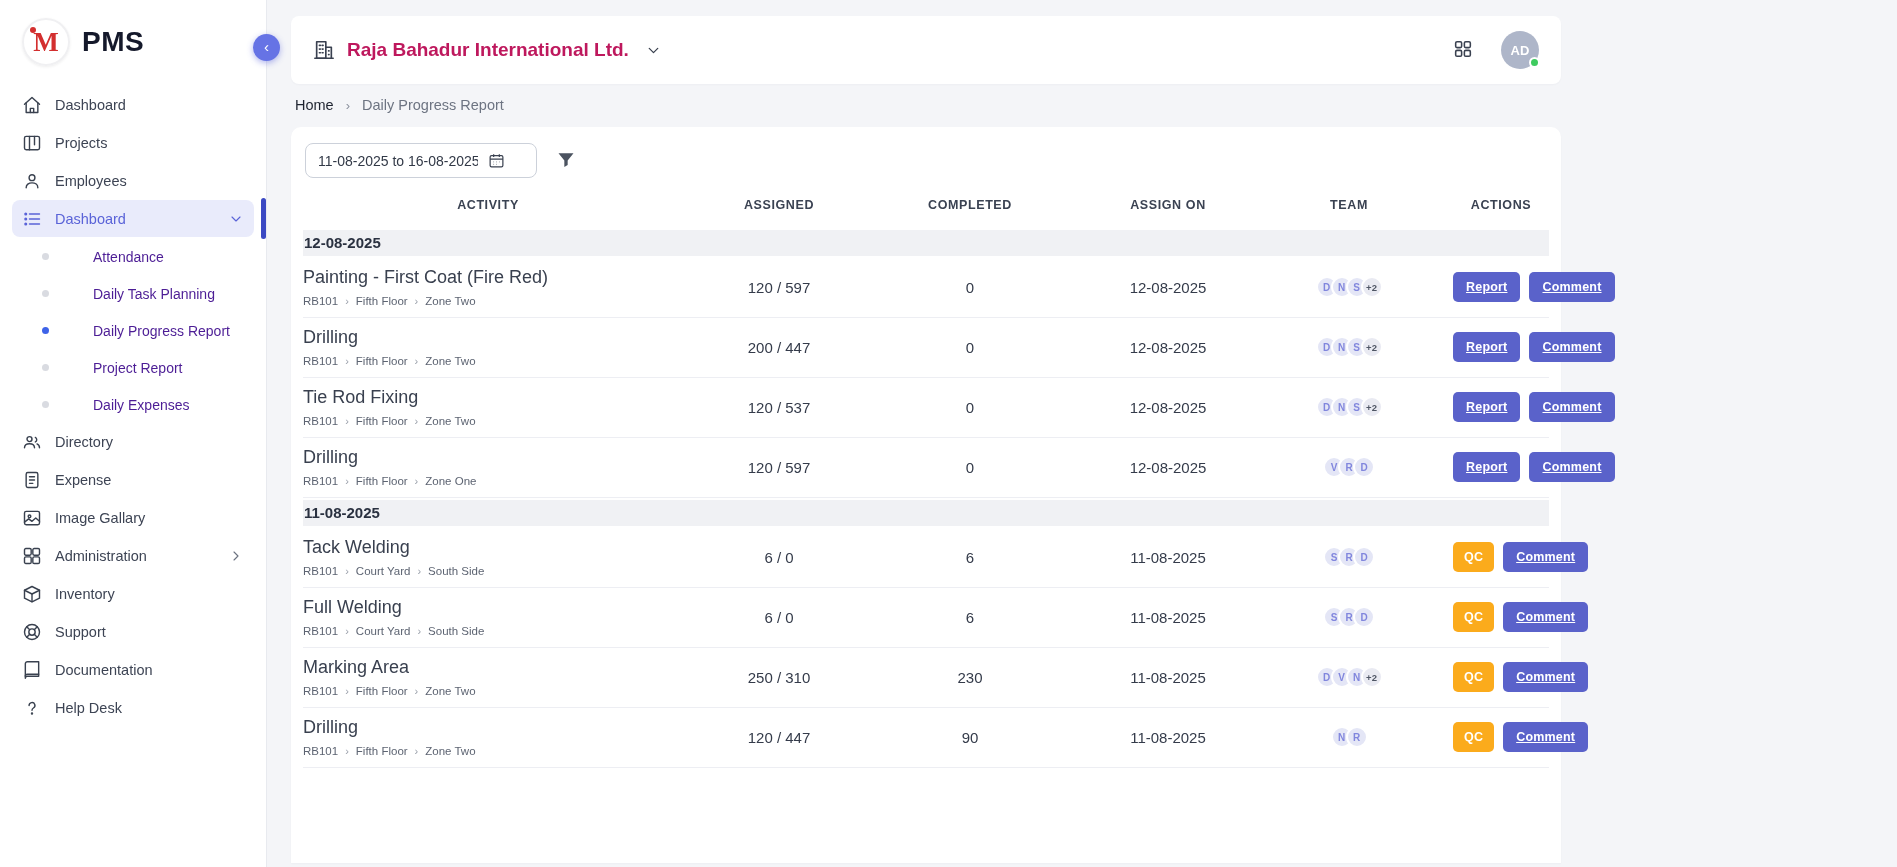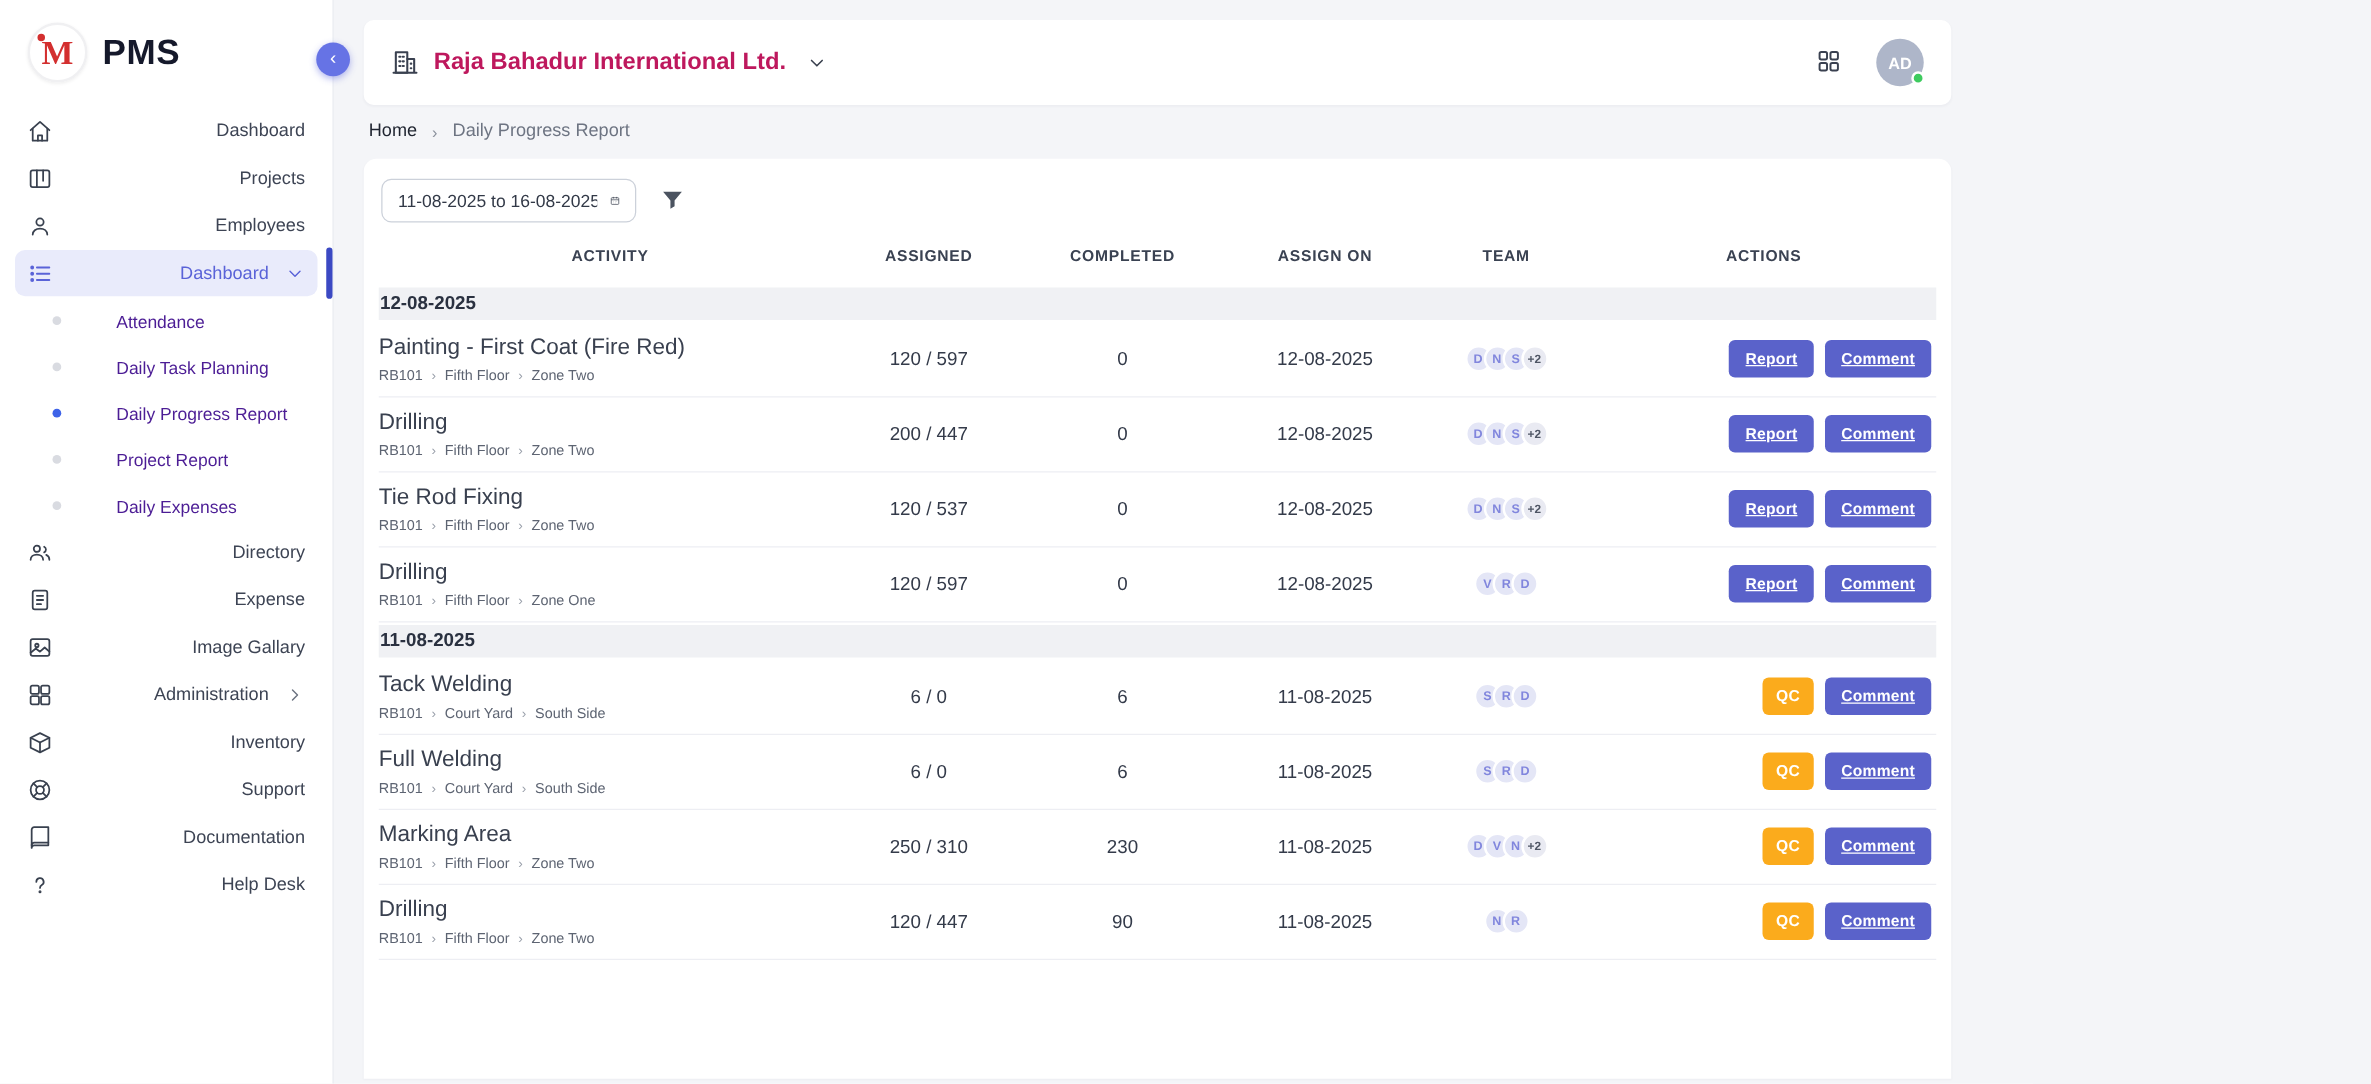--- a/index.html
+++ b/index.html
@@ -33,21 +33,21 @@
     font-size:15px; box-shadow:0 2px 6px rgba(80,90,220,.45); cursor:pointer; z-index:9; padding-bottom:2px;
   }
   .menu { padding:6px 12px; }
   .side-item {
     position:relative; display:flex; align-items:center; gap:13px;
     height:37px; padding:0 10px; border-radius:8px; color:#3d4454;
     font-size:14.5px; cursor:pointer; margin-bottom:1px;
   }
   .side-item .side-icon { width:20px; height:20px; flex:0 0 20px; color:#39414f; }
   .side-item svg { width:20px; height:20px; fill:none; stroke:currentColor; stroke-width:1.7; stroke-linecap:round; stroke-linejoin:round; }
-  .side-item .side-label { flex:1;text-align:right; }
+  .side-item .side-label { flex:1; }
   .side-item .side-chevron { width:16px; height:16px; color:#6b7280; }
   .side-item .side-chevron svg { width:16px; height:16px; }
   .side-item.active { background:#e9ebfb; color:#5a63d8; }
   .side-item.active .side-icon, .side-item.active .side-chevron { color:#5a63d8; }
   .side-item.active::after {
     content:""; position:absolute; right:-12px; top:-2px; width:5px; height:41px;
     background:#3b49c3; border-radius:4px;
   }
   .side-sub {
     display:flex; align-items:center; height:37px; cursor:pointer;
@@ -83,32 +83,32 @@
   .breadcrumb .bc-current { color:#6d7482; }
   
   .content-card {
     margin:14px 0 0 24px; width:1270px; height:736px; background:#fff;
     border-radius:10px 10px 0 0; padding:16px 12px 0 12px;
     box-shadow:0 1px 2px rgba(20,25,60,.03);
   }
   .filter-row { display:flex; align-items:center; gap:18px; padding-left:2px; }
   .date-range {
     display:flex; align-items:center; gap:10px; border:1px solid #ccd1da; border-radius:8px;
-    padding:8px 12px; width:204px; cursor:pointer; background:#fff;
+    padding:8px 12px; width:232px; cursor:pointer; background:#fff;
   }
   .date-range input {
     border:none; outline:none; width:160px; font-size:14px; color:#323947;
     font-family:"Liberation Sans", sans-serif; background:transparent; padding:0;
   }
   .cal-icon { width:17px; height:17px; color:#3a4150; }
   .cal-icon svg { width:100%; height:100%; fill:none; stroke:currentColor; stroke-width:1.7; }
   .filter-btn { background:none; border:none; width:22px; height:22px; cursor:pointer; color:#4b5360; }
   .filter-btn svg { width:20px; height:20px; fill:currentColor; stroke:none; }
   
-  .row-grid { display:grid; grid-template-columns:370px 140px 170px 154px 136px 1fr; align-items:center; }
+  .row-grid { display:grid; grid-template-columns:370px 140px 170px 154px 136px 1fr; align-items:center;gap:36px; }
   .thead { height:46px; margin-top:4px; }
   .th { text-align:center; font-size:12.5px; font-weight:bold; color:#3a4252; letter-spacing:.6px; }
   .group-row {
     background:#f0f1f4; padding:4px 6px 4px 0; margin:2px 0;
   }
   .group-date { font-size:15px; font-weight:bold; color:#2a3140; padding-left:1px; }
   .data-row { padding:9px 0 10px 0; border-bottom:1px solid #edeef3; }
   .act-title { font-size:18px; color:#39404f; }
   .act-path { display:flex; align-items:center; gap:7px; margin-top:7px; font-size:11.5px; color:#5d6472; }
   .path-sep { color:#9aa0ab; font-size:11px; }

